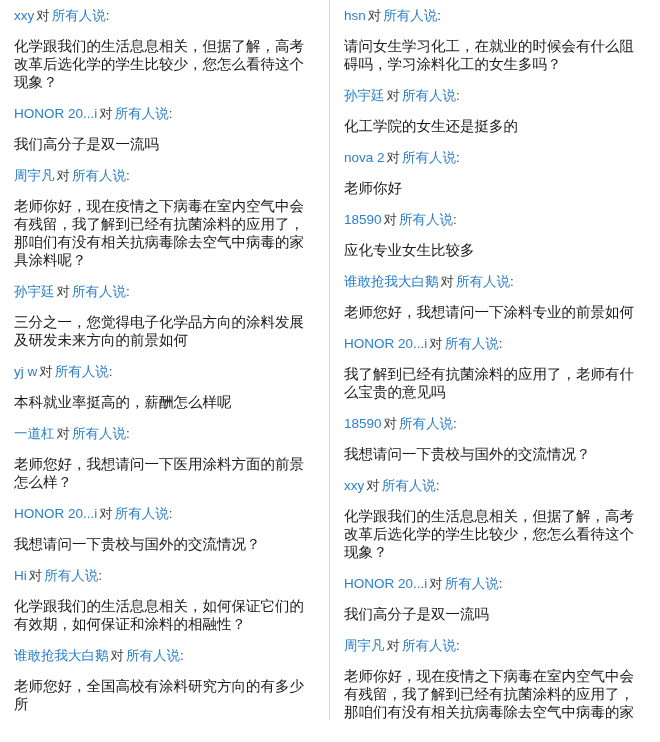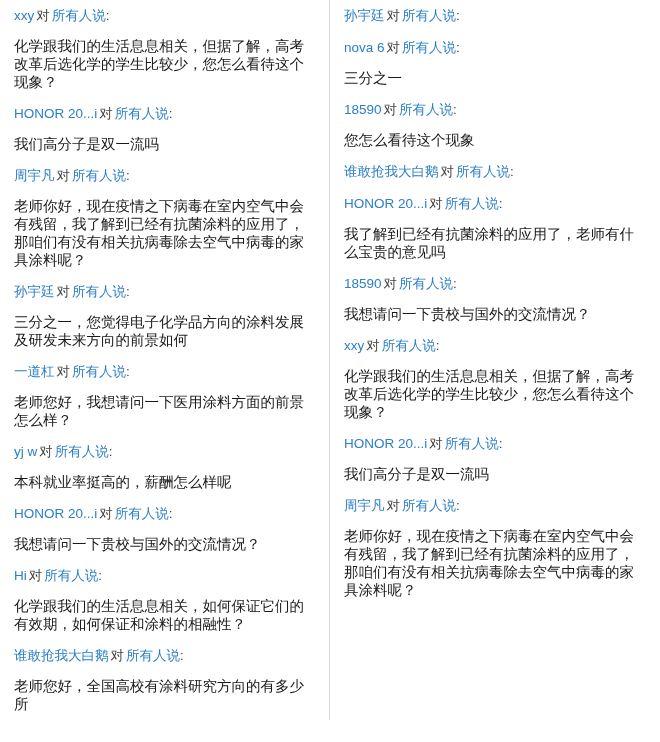--- a/index.html
+++ b/index.html
@@ -74,54 +74,60 @@
       </div>
       <div class="msg">
         <div class="msg-head"><span class="sender">周宇凡</span><span class="to-word">对</span><span class="target">所有人说</span><span class="colon">:</span></div>
         <div class="msg-body">老师你好，现在疫情之下病毒在室内空气中会有残留，我了解到已经有抗菌涂料的应用了，那咱们有没有相关抗病毒除去空气中病毒的家具涂料呢？</div>
       </div>
       <div class="msg">
         <div class="msg-head"><span class="sender">孙宇廷</span><span class="to-word">对</span><span class="target">所有人说</span><span class="colon">:</span></div>
         <div class="msg-body">三分之一，您觉得电子化学品方向的涂料发展及研发未来方向的前景如何</div>
       </div>
       <div class="msg">
+        <div class="msg-head"><span class="sender">yj w</span><span class="to-word">对</span><span class="target">所有人说</span><span class="colon">:</span></div>
+        <div class="msg-body">本科就业率挺高的，薪酬怎么样呢</div>
+      </div>
+      <div class="msg">
         <div class="msg-head"><span class="sender">一道杠</span><span class="to-word">对</span><span class="target">所有人说</span><span class="colon">:</span></div>
         <div class="msg-body">老师您好，我想请问一下医用涂料方面的前景怎么样？</div>
-      </div>
-      <div class="msg">
-        <div class="msg-head"><span class="sender">yj w</span><span class="to-word">对</span><span class="target">所有人说</span><span class="colon">:</span></div>
-        <div class="msg-body">本科就业率挺高的，薪酬怎么样呢</div>
       </div>
       <div class="msg">
         <div class="msg-head"><span class="sender">HONOR 20...i</span><span class="to-word">对</span><span class="target">所有人说</span><span class="colon">:</span></div>
         <div class="msg-body">我想请问一下贵校与国外的交流情况？</div>
       </div>
       <div class="msg">
         <div class="msg-head"><span class="sender">Hi</span><span class="to-word">对</span><span class="target">所有人说</span><span class="colon">:</span></div>
         <div class="msg-body">化学跟我们的生活息息相关，如何保证它们的有效期，如何保证和涂料的相融性？</div>
       </div>
       <div class="msg">
         <div class="msg-head"><span class="sender">谁敢抢我大白鹅</span><span class="to-word">对</span><span class="target">所有人说</span><span class="colon">:</span></div>
         <div class="msg-body">老师您好，全国高校有涂料研究方向的有多少所</div>
       </div>
     </div>
   <div class="column right" id="col-right">
       <div class="msg">
-        <div class="msg-head"><span class="sender">孙宇廷</span><span class="to-word">对</span><span class="target">所有人说</span><span class="colon">:</span></div>
+        <div class="msg-head"><span class="sender">hsn</span><span class="to-word">对</span><span class="target">所有人说</span><span class="colon">:</span></div>
+        <div class="msg-body">请问女生学习化工，在就业的时候会有什么阻碍吗，学习涂料化工的女生多吗？</div>
       </div>
       <div class="msg">
-        <div class="msg-head"><span class="sender">nova 6</span><span class="to-word">对</span><span class="target">所有人说</span><span class="colon">:</span></div>
-        <div class="msg-body">三分之一</div>
+        <div class="msg-head"><span class="sender">孙宇廷</span><span class="to-word">对</span><span class="target">所有人说</span><span class="colon">:</span></div>
+        <div class="msg-body">化工学院的女生还是挺多的</div>
+      </div>
+      <div class="msg">
+        <div class="msg-head"><span class="sender">nova 2</span><span class="to-word">对</span><span class="target">所有人说</span><span class="colon">:</span></div>
+        <div class="msg-body">老师你好</div>
       </div>
       <div class="msg">
         <div class="msg-head"><span class="sender">18590</span><span class="to-word">对</span><span class="target">所有人说</span><span class="colon">:</span></div>
-        <div class="msg-body">您怎么看待这个现象</div>
+        <div class="msg-body">应化专业女生比较多</div>
       </div>
       <div class="msg">
         <div class="msg-head"><span class="sender">谁敢抢我大白鹅</span><span class="to-word">对</span><span class="target">所有人说</span><span class="colon">:</span></div>
+        <div class="msg-body">老师您好，我想请问一下涂料专业的前景如何</div>
       </div>
       <div class="msg">
         <div class="msg-head"><span class="sender">HONOR 20...i</span><span class="to-word">对</span><span class="target">所有人说</span><span class="colon">:</span></div>
         <div class="msg-body">我了解到已经有抗菌涂料的应用了，老师有什么宝贵的意见吗</div>
       </div>
       <div class="msg">
         <div class="msg-head"><span class="sender">18590</span><span class="to-word">对</span><span class="target">所有人说</span><span class="colon">:</span></div>
         <div class="msg-body">我想请问一下贵校与国外的交流情况？</div>
       </div>
       <div class="msg">

